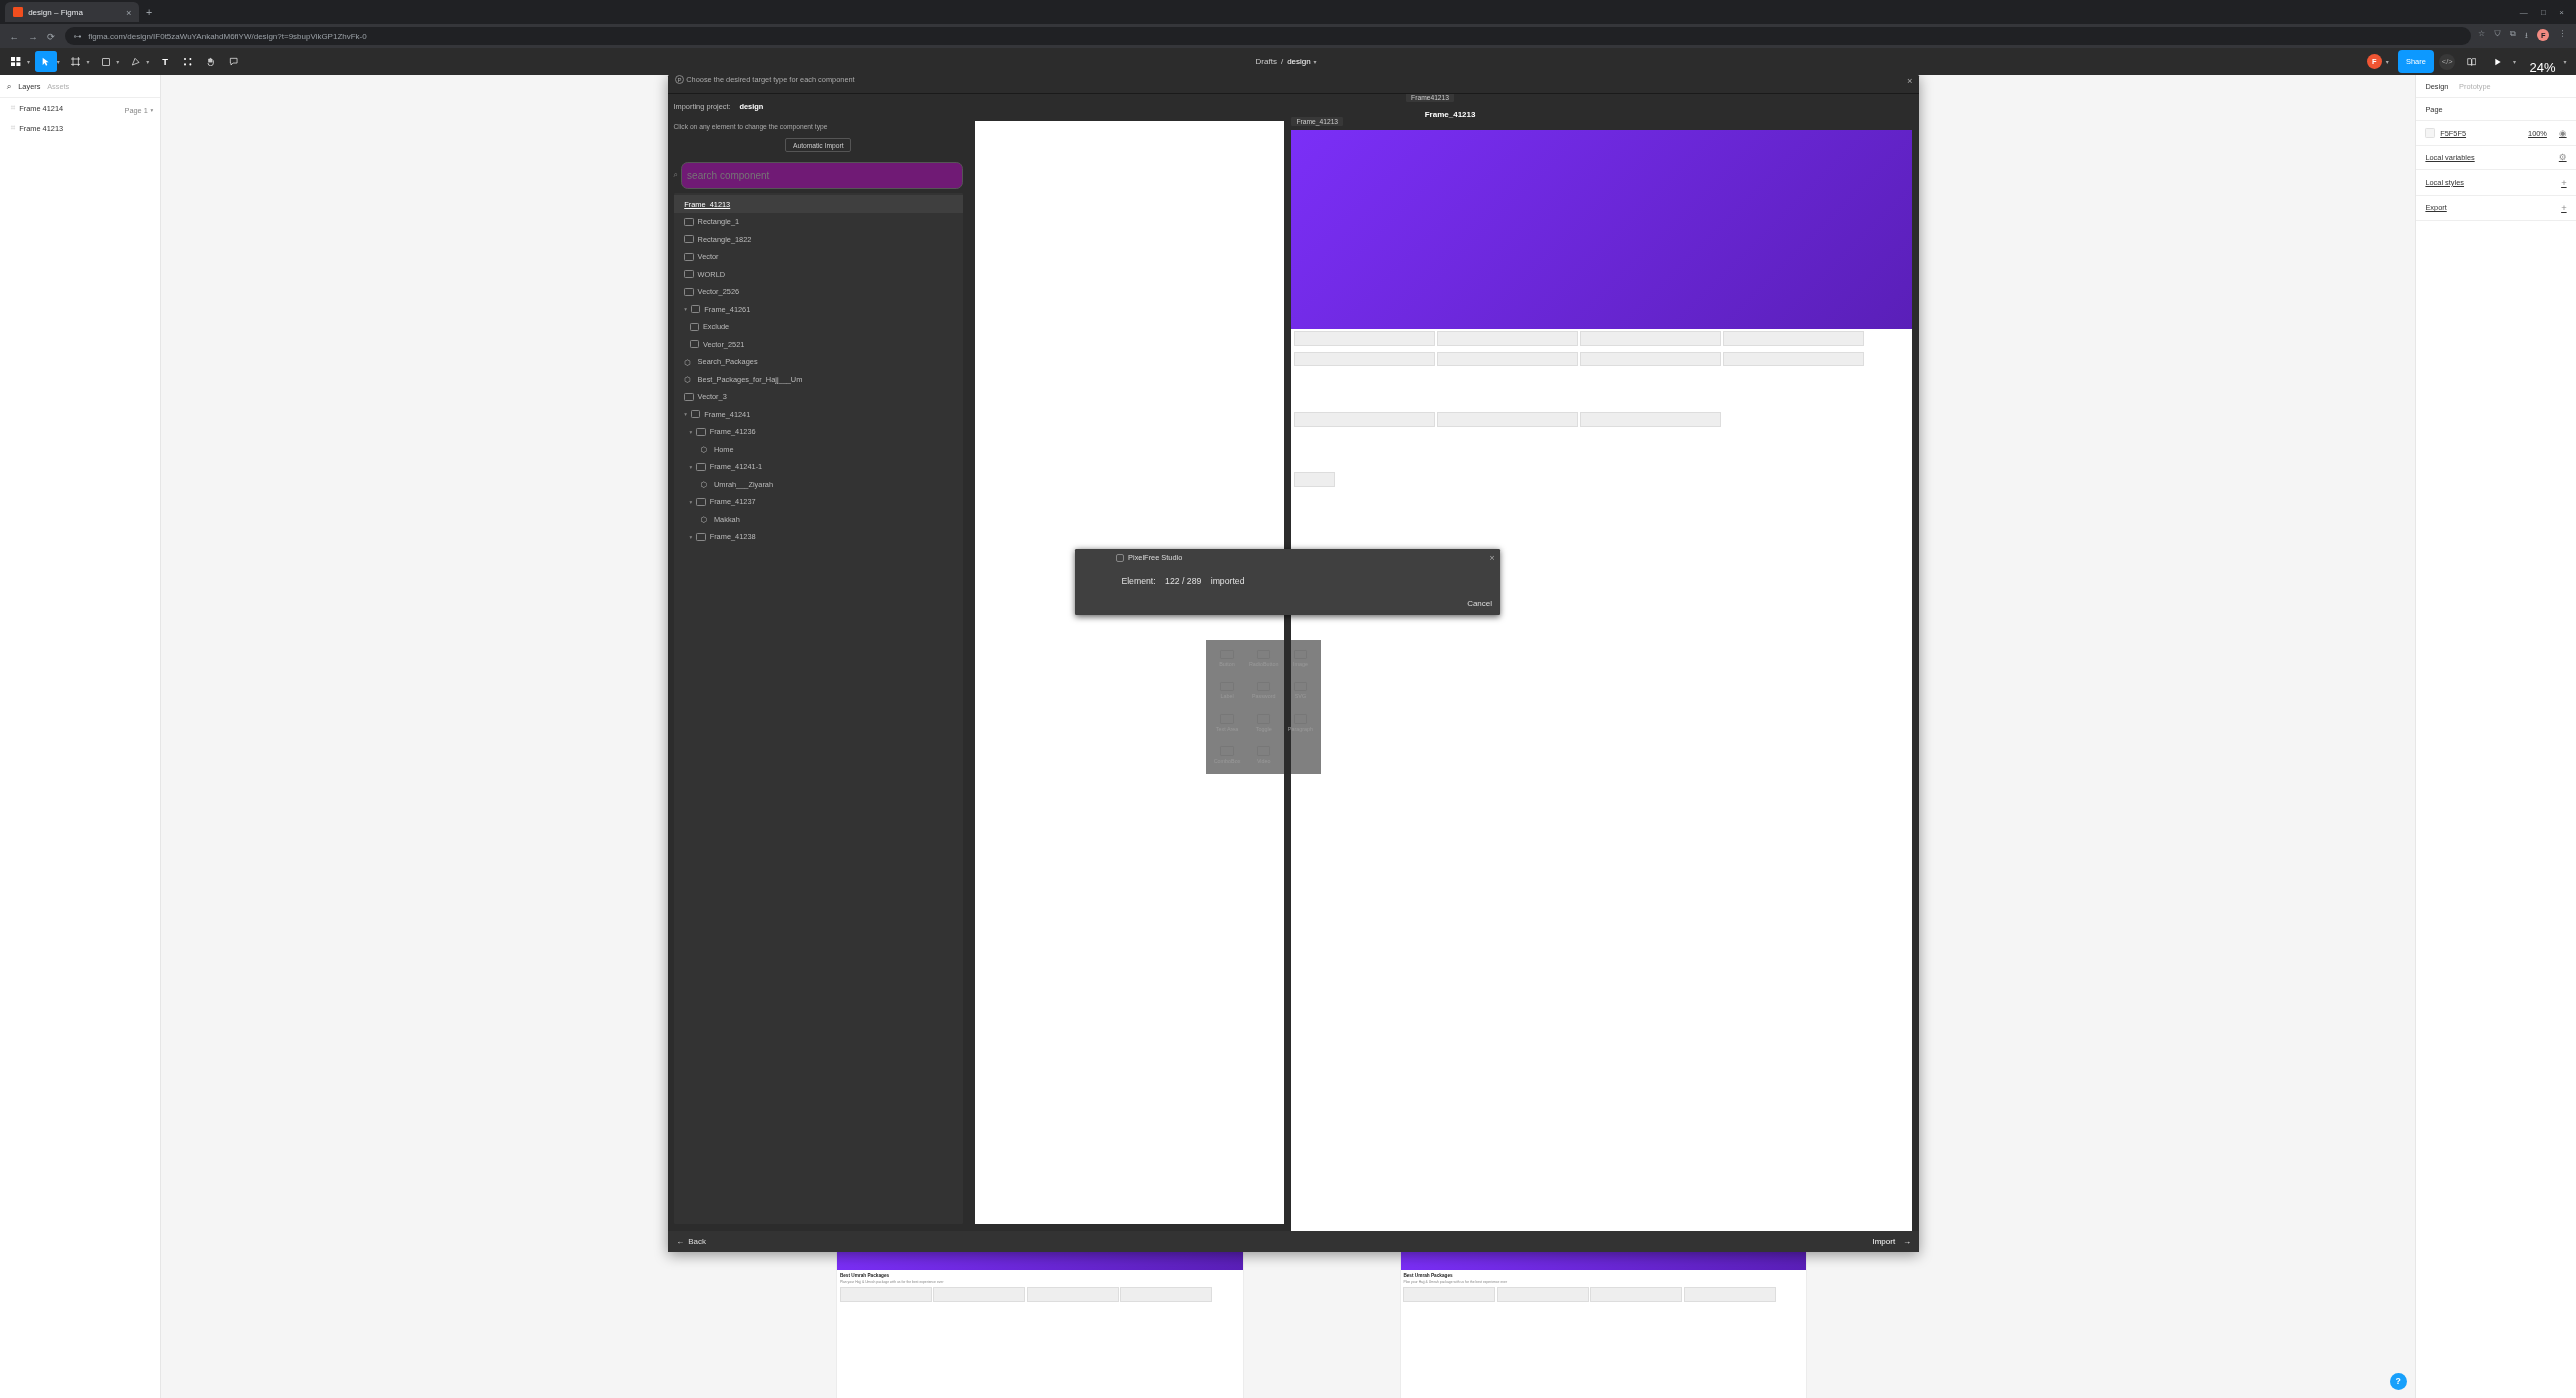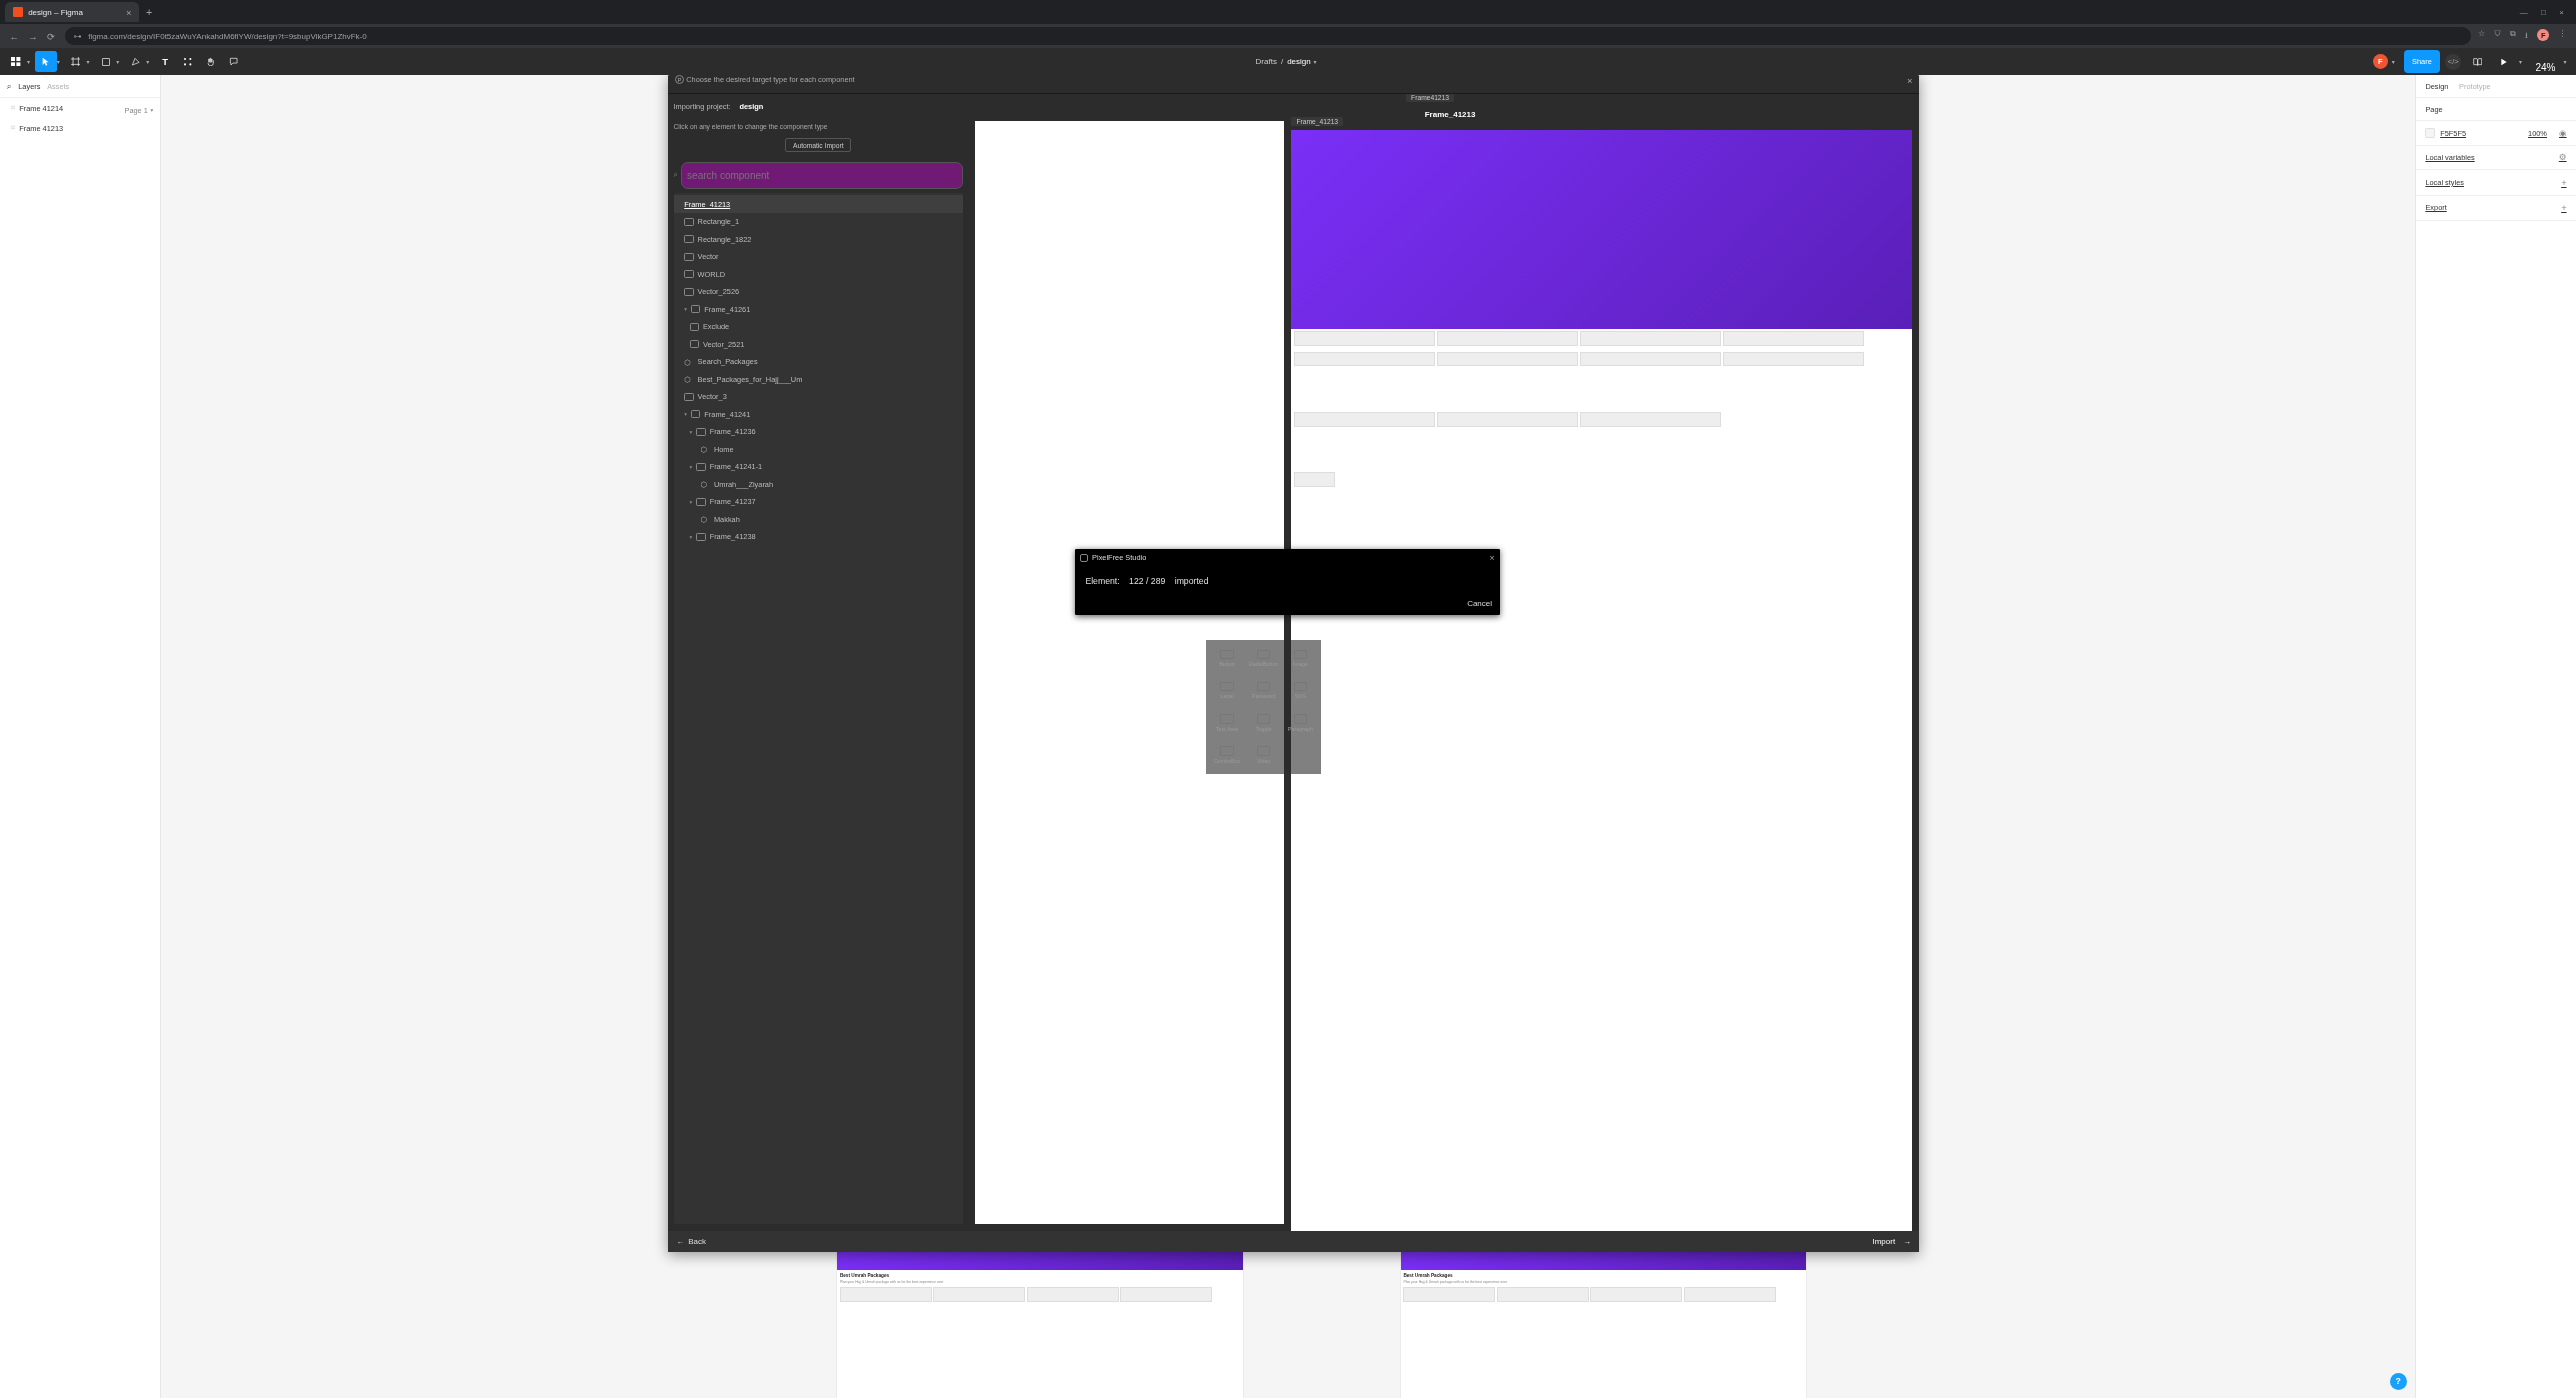--- a/index.html
+++ b/index.html
@@ -24,21 +24,21 @@
 .tool-group { display: flex; align-items: center; gap: 1.3px; }
 .tool-btn { width: 21.5px; height: 21.5px; display: flex; align-items: center; justify-content: center; border-radius: 2.7px; color: #fff; }
 .tool-btn.active { background: #0d99ff; }
 .tool-chevron { font-size: 6px; color: #aaa; margin-left: -1.3px; margin-right: 4px; }
 .fig-center { position: absolute; left: 50%; transform: translateX(-50%); display: flex; align-items: center; gap: 4px; color: #ccc; }
 .fig-center .strong { color: #fff; }
 .fig-right { margin-left: auto; display: flex; align-items: center; gap: 5.4px; }
 .avatar-circle { width: 14.8px; height: 14.8px; border-radius: 50%; background: #ef5533; color: #fff; font-size: 7.4px; display: flex; align-items: center; justify-content: center; font-weight: 600; }
 .share-btn { background: #0d99ff; color: #fff; padding: 7px 8px; border-radius: 4px; font-size: 7.4px; font-weight: 500; }
 .dev-btn { width: 16px; height: 16px; border-radius: 50%; background: #383838; display: flex; align-items: center; justify-content: center; color: #aaa; font-size: 7.4px; }
-.zoom { color: #fff; font-size: 10px; padding: 0 4px; margin-top: 11px; }
+.zoom { color: #fff; font-size: 13px; padding: 0 4px; margin-top: 11px; }
 
 
 .workspace { flex: 1; display: flex; position: relative; background: #f5f5f5; overflow: hidden; }
 
 
 .left-panel { width: 161px; background: #fff; border-right: 0.7px solid #e6e6e6; font-size: 7.4px; color: #333; }
 .lp-header { display: flex; align-items: center; height: 23px; padding: 0 6.7px; border-bottom: 0.7px solid #eee; gap: 6.7px; }
 .lp-search { font-size: 8.7px; color: #333; }
 .lp-tab { color: #333; font-size: 7.4px; }
 .lp-tab.faded { color: #b0b0b0; }
@@ -97,21 +97,21 @@
 .preview-hero { height: 18%; background: linear-gradient(135deg, #7b2ff7, #5a1fb8); }
 .preview-cards { padding: 2.7px; display: flex; gap: 1.3px; flex-wrap: wrap; }
 .preview-cards .card { width: 23%; height: 14.8px; background: #eee; border: 0.7px solid #ddd; }
 .frame-badge { position: absolute; background: #383838; color: #ccc; font-size: 6.7px; padding: 1.3px 5.4px; border-radius: 1.3px; }
 
 .type-palette { position: absolute; left: 25%; top: 48%; background: rgba(44,44,44,0.6); padding: 4px; display: grid; grid-template-columns: repeat(3, 34px); gap: 2.7px; }
 .type-btn { width: 34px; height: 29.5px; display: flex; flex-direction: column; align-items: center; justify-content: center; gap: 2px; color: #999; font-size: 5.4px; }
 .type-btn .ico { width: 13.4px; height: 9.4px; border: 0.7px solid #777; border-radius: 1.3px; }
 
 
-.progress-dialog { position: absolute; left: 32.5%; top: 40%; width: 34%; background: #000000; border-radius: 1.3px; box-shadow: 0 1.3px 6.7px rgba(0,0,0,0.6); }
+.progress-dialog { position: absolute; left: 32.5%; top: 40%; width: 34%; background: #404040; border-radius: 1.3px; box-shadow: 0 1.3px 6.7px rgba(0,0,0,0.6); padding-left: 36px; }
 .pd-header { display: flex; align-items: center; height: 17.5px; padding: 0 5.4px; font-size: 7.4px; color: #ddd; gap: 4px; }
 .pd-header .pd-logo { width: 8px; height: 8px; border: 0.7px solid #888; border-radius: 2px; }
 .pd-header .pd-close { margin-left: auto; color: #aaa; font-size: 8.7px; }
 .pd-body { padding: 9.4px 10.7px; display: flex; gap: 9.4px; align-items: center; font-size: 8.7px; color: #e0e0e0; }
 .pd-footer { display: flex; justify-content: flex-end; padding: 4px 8px 6.7px; }
 .pd-cancel { color: #ddd; font-size: 8px; }
 
 .pm-footer { height: 21.5px; background: #333; display: flex; align-items: center; padding: 0 8px; }
 .pm-back { display: flex; align-items: center; gap: 4px; color: #ddd; font-size: 8px; }
 .pm-import { margin-left: auto; display: flex; align-items: center; gap: 8px; color: #fff; font-size: 8px; }

